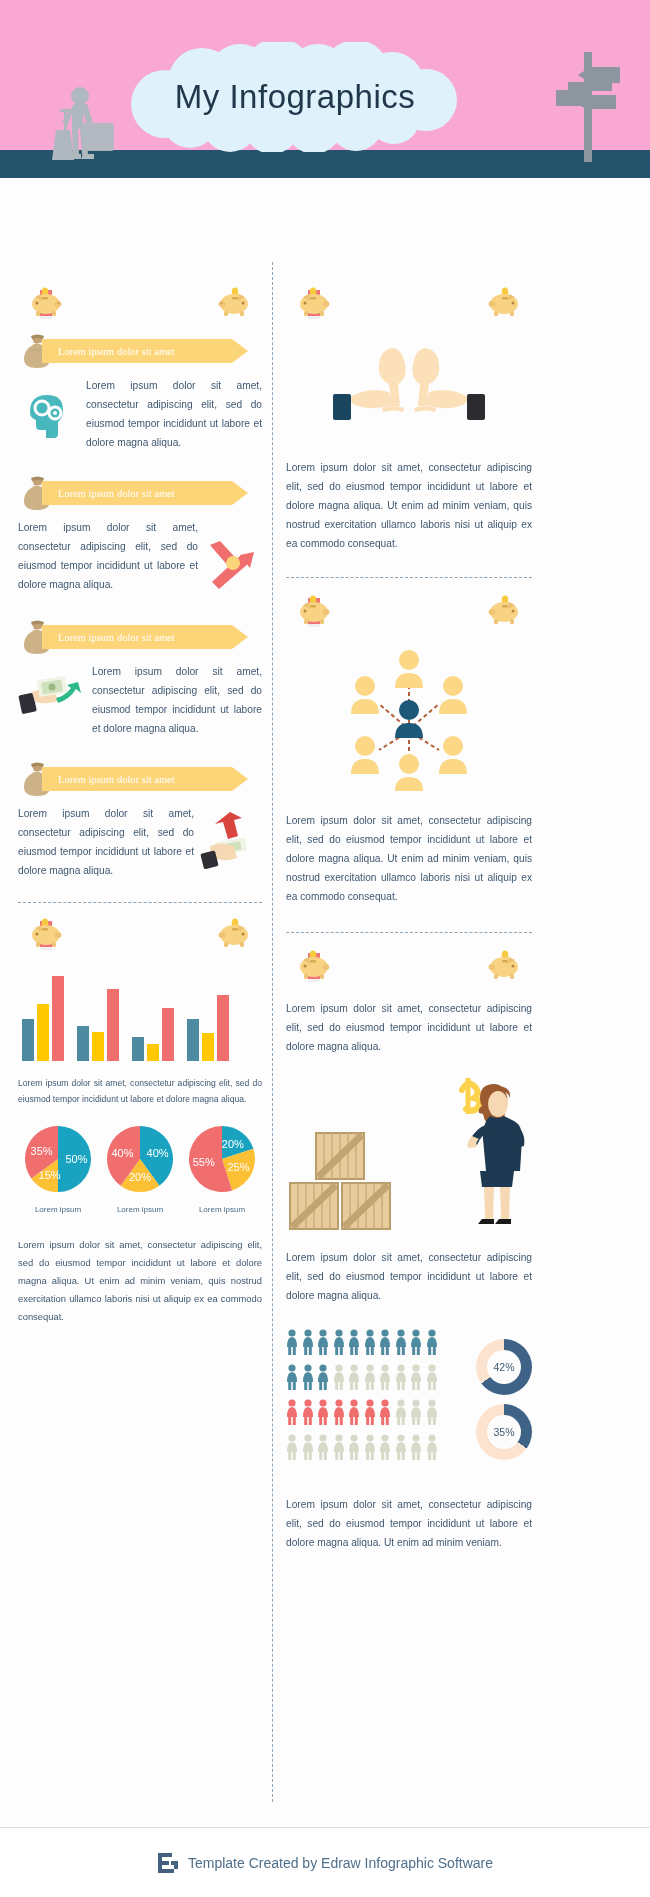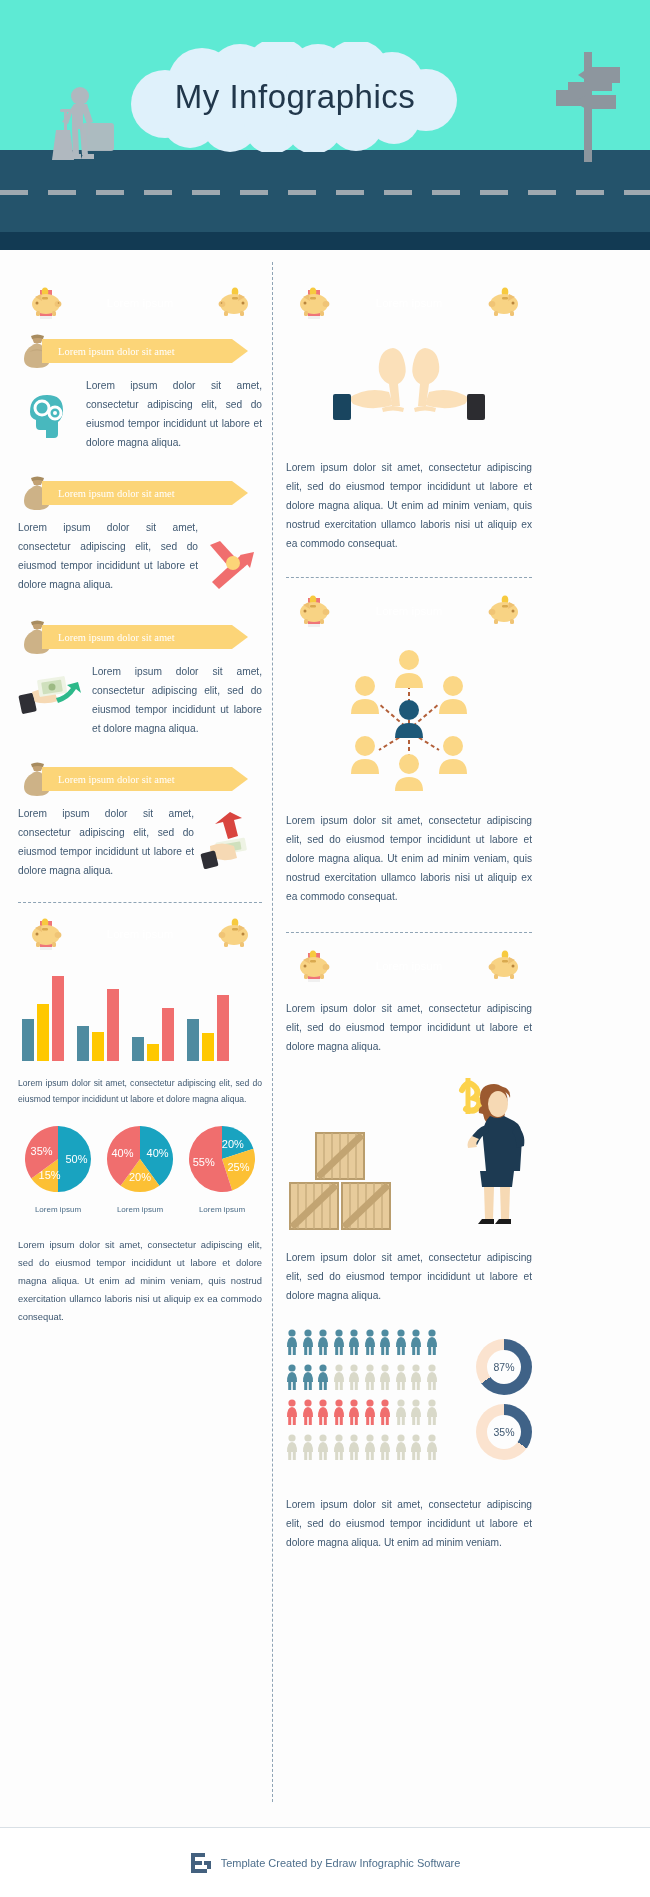--- a/index.html
+++ b/index.html
@@ -6,21 +6,21 @@
   body {
     width: 650px; height: 1897px;
     font-family: "Liberation Sans", sans-serif;
     background: #ffffff;
     overflow: hidden;
     position: relative;
   }
   .page { width: 650px; height: 1897px; position: relative; background:#fdfdfd; }
 
   
-  .header { position: relative; width: 650px; height: 250px; background: #5eead4; overflow: hidden; }
+  .header { position: relative; width: 650px; height: 178px; background: #f9a8d4; overflow: hidden; }
   .header-road { position: absolute; left:0; top: 150px; width:650px; height:100px; background:#24536b; }
   .road-dash { position:absolute; left:0; top:190px; width:650px; height:5px;
     background: repeating-linear-gradient(to right, #9fa9b0 0 28px, transparent 28px 48px); }
   .header-bottom { position:absolute; left:0; top:232px; width:650px; height:18px; background:#123a53; }
   .cloud-wrap { position:absolute; left:130px; top:42px; width:330px; height:110px; }
   .cloud-svg { position:absolute; left:0; top:0; }
   .header-title { position:absolute; left:0; top:0; width:330px; height:110px;
     display:flex; align-items:center; justify-content:center;
     font-size:33px; color:#21374b; letter-spacing:.5px; font-family:"Liberation Sans", sans-serif; }
   .traveler { position:absolute; left:34px; top:85px; }
@@ -77,21 +77,21 @@
   .donut-wrap { display:flex; flex-direction:column; align-items:center; gap:9px; }
   .donut { position:relative; width:56px; height:56px; }
   .donut .val { position:absolute; inset:0; display:flex; align-items:center; justify-content:center;
      font-size:10.5px; color:#3f5871; }
 
   
   .footer { position:absolute; left:0; bottom:0; width:650px; height:70px; background:#fff;
      display:flex; align-items:center; justify-content:center; gap:9px;
      border-top:1px solid #d9e0e6; }
   .footer-logo { width:22px; height:22px; }
-  .footer-text { font-size:11px; color:#4e6f8c; }
+  .footer-text { font-size:14px; color:#4e6f8c; }
 </style>
 </head>
 <body>
 
 <div class="page">
 
   <div class="header">
     <div class="header-road"></div>
     <div class="road-dash"></div>
 
@@ -844,21 +844,21 @@
                 <circle cx="6" cy="4" r="3.6" fill="#d9d9c9"></circle>
                 <path d="M1 18 q0 -10 5 -10 q5 0 5 10 z" fill="#d9d9c9"></path>
                 <rect x="2.2" y="17" width="3" height="9" fill="#d9d9c9"></rect>
                 <rect x="6.8" y="17" width="3" height="9" fill="#d9d9c9"></rect>
               </svg></span>
           </div>
         </div>
       <div class="donut-wrap" id="donuts">
           <div class="donut" style="background: conic-gradient(rgb(63, 98, 135) 0deg, rgb(63, 98, 135) 65%, rgb(251, 227, 207) 65%, rgb(251, 227, 207) 100%); border-radius: 50%;">
             <div style="position: absolute; left: 11px; top: 11px; width: 34px; height: 34px; border-radius: 50%; background: rgb(253, 253, 253);"></div>
-            <div class="val">87%</div>
+            <div class="val">42%</div>
           </div>
           <div class="donut" style="background: conic-gradient(rgb(63, 98, 135) 0deg, rgb(63, 98, 135) 35%, rgb(251, 227, 207) 35%, rgb(251, 227, 207) 100%); border-radius: 50%;">
             <div style="position: absolute; left: 11px; top: 11px; width: 34px; height: 34px; border-radius: 50%; background: rgb(253, 253, 253);"></div>
             <div class="val">35%</div>
           </div>
         </div>
     </div>
 
     <div class="para-r" style="margin-top:26px;">Lorem ipsum dolor sit amet, consectetur adipiscing elit, sed do eiusmod tempor incididunt ut labore et dolore magna aliqua. Ut enim ad minim veniam.</div>
   </div>

